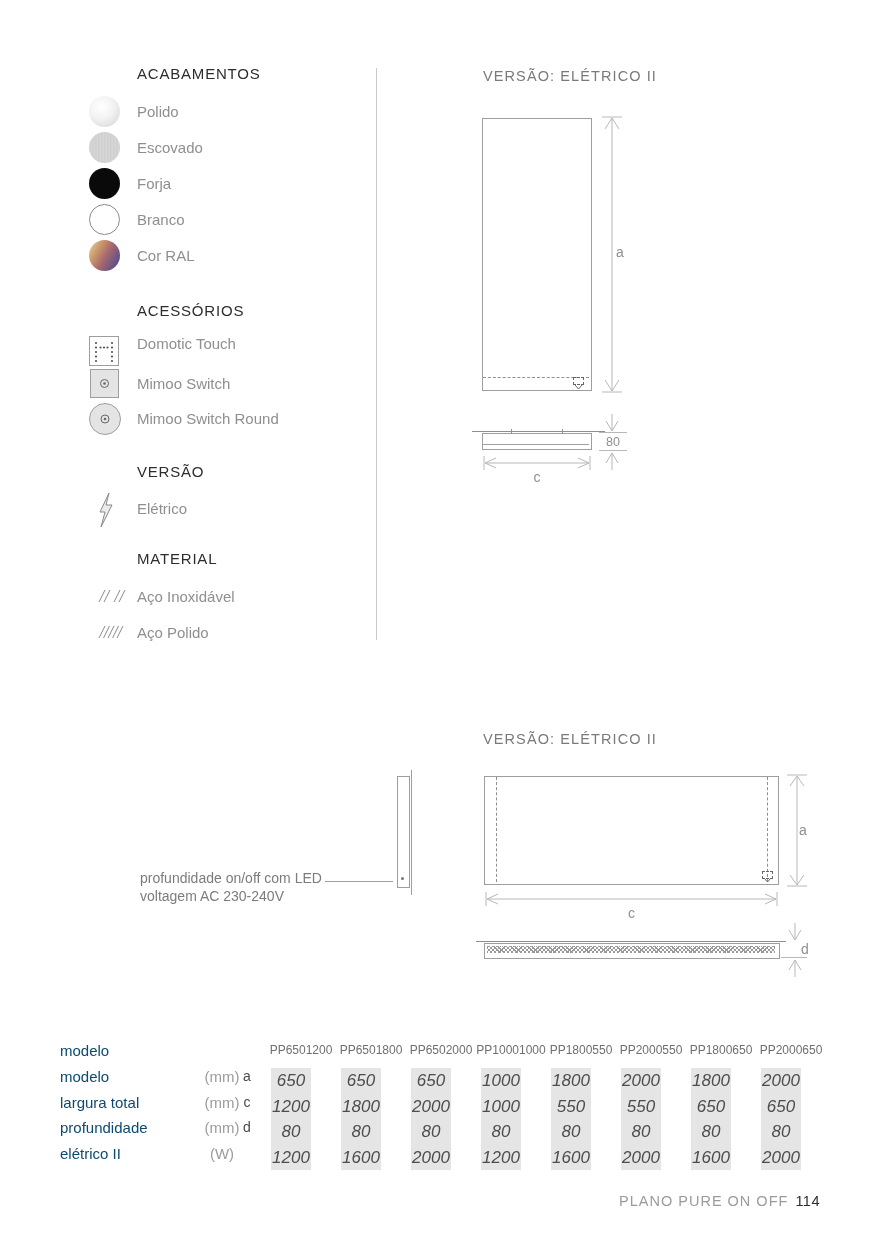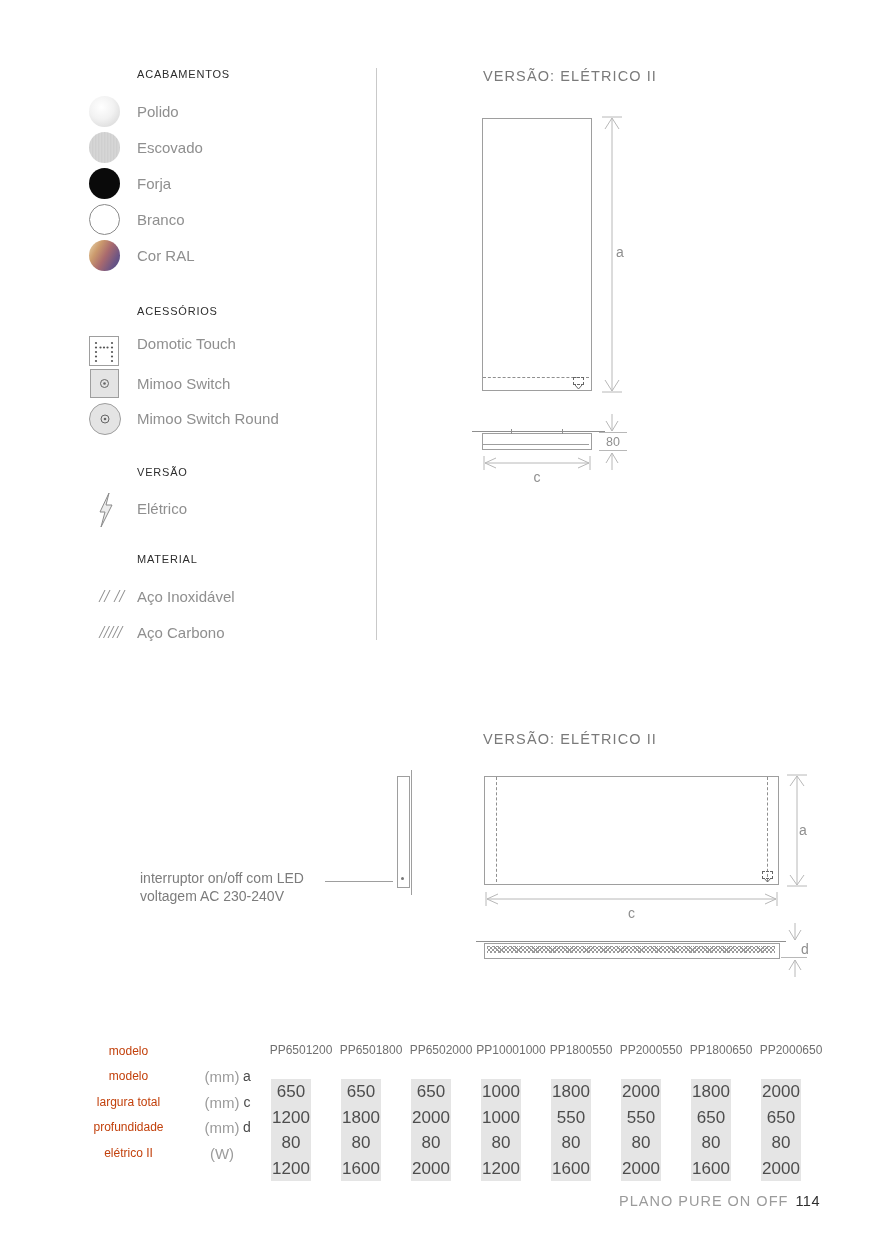--- a/index.html
+++ b/index.html
@@ -1,21 +1,21 @@
 <!DOCTYPE html>
 <html><head>
 <meta charset="utf-8">
 <style>
   html,body{margin:0;padding:0;background:#fff;}
   .page{position:relative;width:875px;height:1241px;background:#ffffff;overflow:hidden;
         font-family:"Liberation Sans","DejaVu Sans",sans-serif;}
   .abs{position:absolute;}
 
   
-  .lg-heading{position:absolute;left:137px;font-size:11px;letter-spacing:.8px;color:#2d2d2d;height:16px;line-height:16px;white-space:nowrap;}
+  .lg-heading{position:absolute;left:137px;font-size:15px;letter-spacing:.8px;color:#2d2d2d;height:16px;line-height:16px;white-space:nowrap;}
   .lg-label{position:absolute;left:137px;font-size:15px;color:#8f8f8f;height:16px;line-height:16px;white-space:nowrap;}
   .swatch{position:absolute;left:89px;width:31px;height:31px;border-radius:50%;}
   .sw-polido{background:radial-gradient(circle at 40% 35%, #ffffff 0%, #f2f2f2 45%, #dddddd 80%, #d2d2d2 100%);}
   .sw-escovado{background:repeating-linear-gradient(90deg,#c4c4c4 0px,#dadada 1px,#cccccc 2px,#e0e0e0 3px);}
   .sw-forja{background:#0a0a0a;}
   .sw-branco{background:#ffffff;border:1px solid #8a8a8a;width:29px;height:29px;}
   .sw-ral{background:linear-gradient(120deg,#ead9b0 0%,#cb9a6d 28%,#a96a6e 52%,#6d5584 78%,#474a86 100%);}
   .divider{position:absolute;left:376px;top:68px;width:1px;height:572px;background:#c9c9c9;}
 
   
@@ -28,27 +28,27 @@
   .dashed-v{position:absolute;border-left:1px dashed #8f8f8f;width:0;}
   .dim-label{position:absolute;font-size:14px;color:#8f8f8f;text-align:center;white-space:nowrap;}
   .dim-label-sm{position:absolute;font-size:12.5px;color:#8f8f8f;text-align:center;white-space:nowrap;}
   .note{position:absolute;font-size:14px;line-height:18px;color:#7c7c7c;white-space:nowrap;}
   .swmark{position:absolute;width:9px;height:6px;border:1px dashed #666;}
   .heat-strip{position:absolute;
     background-image:repeating-linear-gradient(45deg,#9a9a9a 0 1px,transparent 1px 3px),
                      repeating-linear-gradient(-45deg,#9a9a9a 0 1px,transparent 1px 3px);}
 
   
-  .t-rowlabel{position:absolute;left:60px;width:137px;text-align:center;font-size:12px;color:#c2410c;white-space:nowrap;}
+  .t-rowlabel{position:absolute;left:60px;width:137px;text-align:left;font-size:15px;color:#0c4a6e;white-space:nowrap;}
   .t-unit{position:absolute;left:202px;width:40px;text-align:center;font-size:15px;color:#9c9c9c;}
   .t-letter{position:absolute;left:239px;width:16px;text-align:center;font-size:14px;color:#4a4a4a;}
   .tcol{position:absolute;top:1040px;width:40px;}
   .tcol-model{width:76px;margin-left:-8px;height:20px;line-height:20px;text-align:center;
               font-size:12px;color:#6f6f6f;white-space:nowrap;}
-  .tcol-block{margin-top:19px;background:#e5e5e5;height:102px;}
+  .tcol-block{margin-top:8px;background:#e5e5e5;height:102px;font-style:italic;}
   .tval{height:25.5px;line-height:25.5px;text-align:center;font-size:17px;color:#4d4d4d;}
 
   
   .footer{position:absolute;top:1193px;right:55px;font-size:14.5px;white-space:nowrap;}
   .footer .series{color:#9b9b9b;letter-spacing:1px;}
   .footer .pnum{color:#2e2e2e;margin-left:7px;letter-spacing:.5px;}
 </style>
 </head>
 <body>
 
@@ -113,21 +113,21 @@
 
   <div>
     <div class="lg-heading" style="top:551px">MATERIAL</div>
     <svg class="abs" style="left:98px;top:589px" width="28" height="14">
       <path d="M1 13 L7 1 M6 13 L12 1 M16 13 L22 1 M21 13 L27 1" stroke="#8a8a8a" fill="none"></path>
     </svg>
     <div class="lg-label" style="top:589px">Aço Inoxidável</div>
     <svg class="abs" style="left:98px;top:625px" width="28" height="14">
       <path d="M1 13 L7 1 M5.5 13 L11.5 1 M10 13 L16 1 M14.5 13 L20.5 1 M19 13 L25 1" stroke="#8a8a8a" fill="none"></path>
     </svg>
-    <div class="lg-label" style="top:625px">Aço Carbono</div>
+    <div class="lg-label" style="top:625px">Aço Polido</div>
   </div>
 
   <div class="divider"></div>
 
   <div>
     <div class="dwg-title" style="left:483px;top:68px">VERSÃO: ELÉTRICO II</div>
 
     <div class="rect" style="left:482px;top:118px;width:108px;height:271px"></div>
     <div class="dashed-h" style="left:483px;top:377px;width:106px"></div>
     <div class="swmark" style="left:573px;top:377px"></div>
@@ -162,21 +162,21 @@
     <div class="dim-label" style="left:482px;top:469px;width:110px">c</div>
   </div>
 
   <div>
     <div class="dwg-title" style="left:483px;top:731px">VERSÃO: ELÉTRICO II</div>
 
     <div class="vline" style="left:411px;top:770px;height:125px;background:#9e9e9e"></div>
     <div class="rect" style="left:397px;top:776px;width:11px;height:110px"></div>
     <div class="abs" style="left:401px;top:877px;width:3px;height:3px;border-radius:50%;background:#777"></div>
     <div class="hline" style="left:325px;top:881px;width:68px;background:#9e9e9e"></div>
-    <div class="note" style="left:140px;top:869px">interruptor on/off com LED</div>
+    <div class="note" style="left:140px;top:869px">profundidade on/off com LED</div>
     <div class="note" style="left:140px;top:887px">voltagem AC 230-240V</div>
 
     <div class="rect" style="left:484px;top:776px;width:293px;height:107px"></div>
     <div class="dashed-v" style="left:496px;top:777px;height:105px"></div>
     <div class="dashed-v" style="left:767px;top:777px;height:105px"></div>
     <div class="swmark" style="left:762px;top:871px"></div>
     <svg class="abs" style="left:764px;top:878px" width="7" height="5">
       <polyline points="0,0 3.5,4 7,0" fill="none" stroke="#666"></polyline>
     </svg>
 

